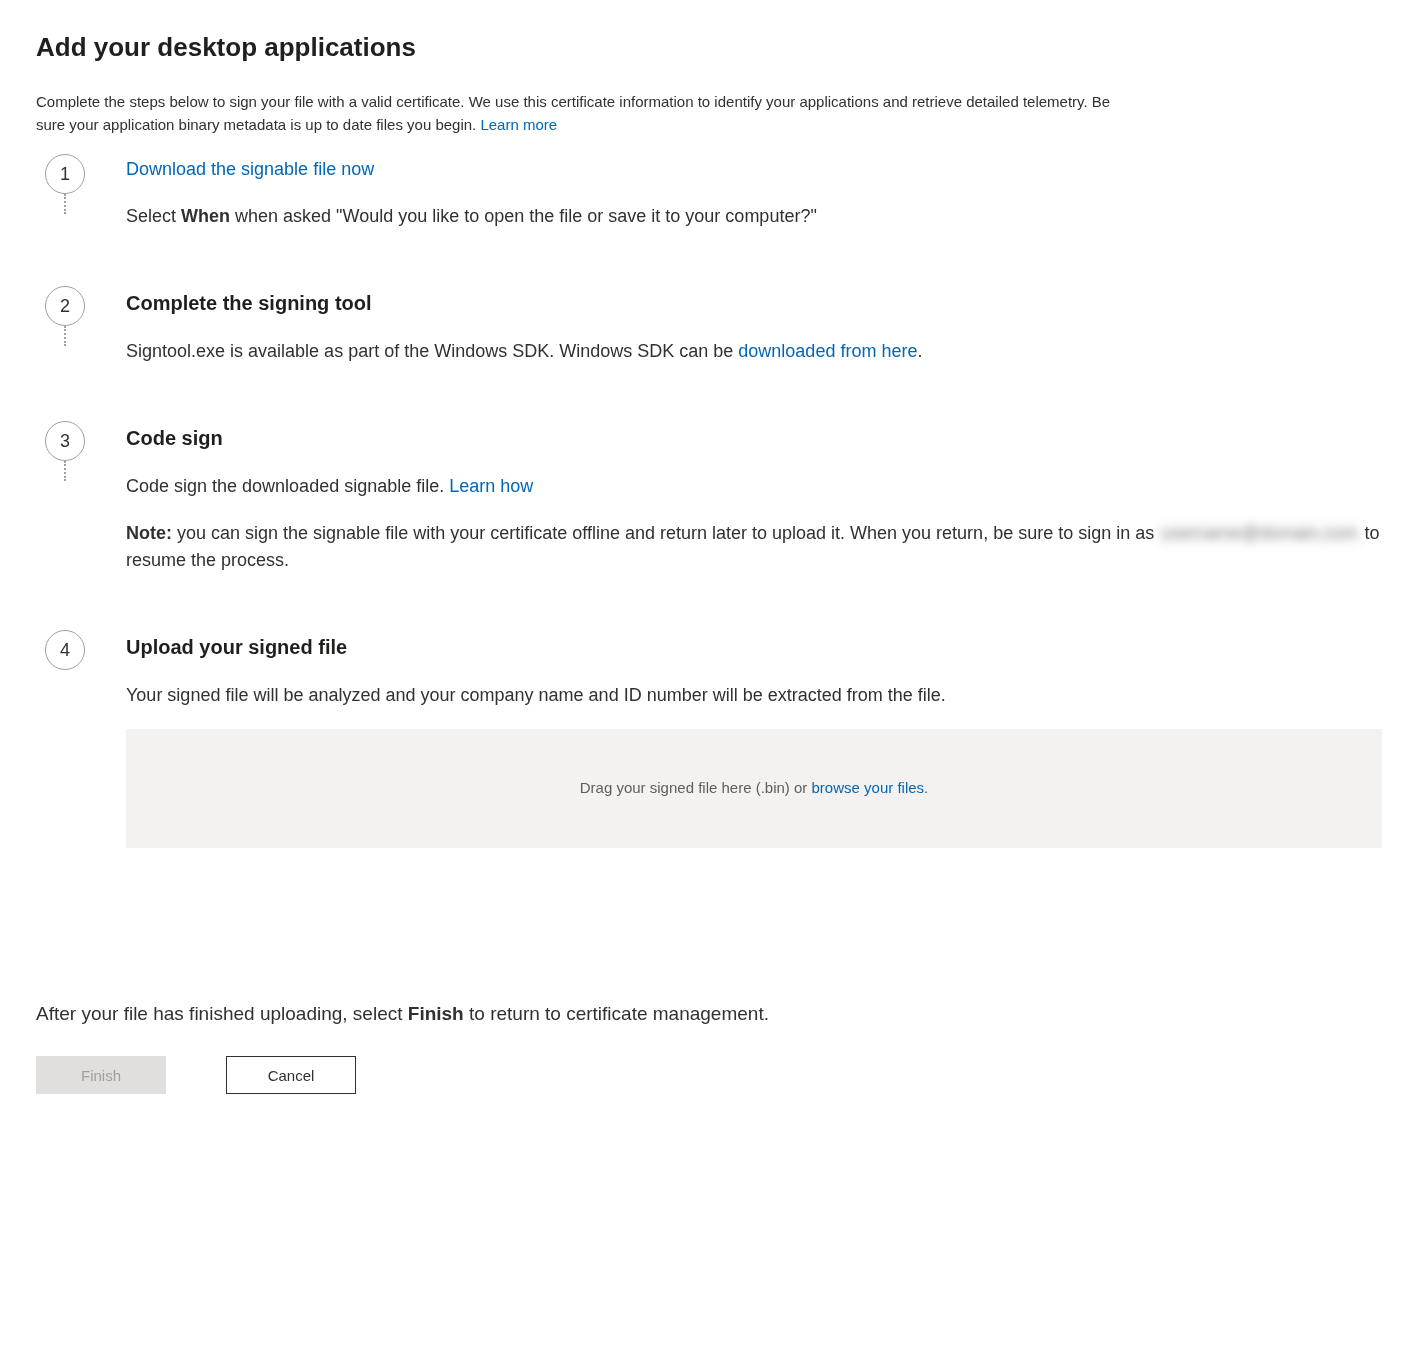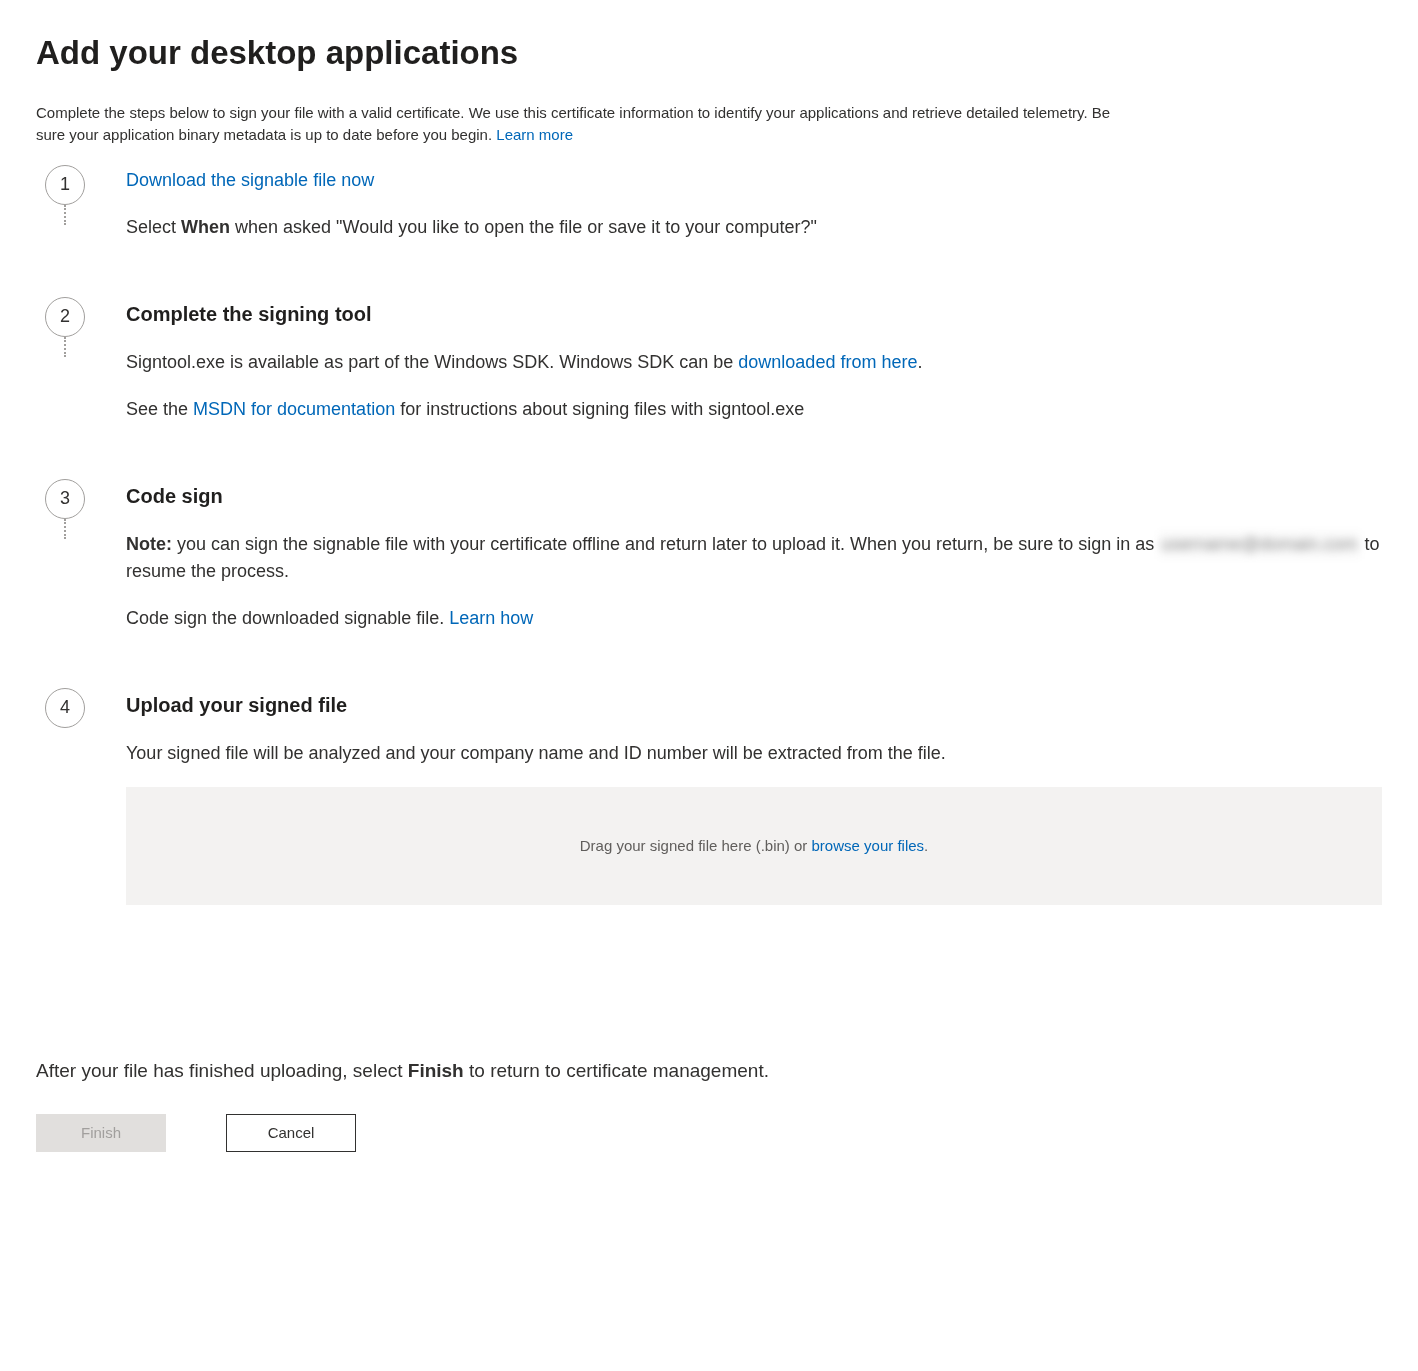--- a/index.html
+++ b/index.html
@@ -10,21 +10,21 @@
     body {
       font-family: "Segoe UI", -apple-system, BlinkMacSystemFont, sans-serif;
       color: #323130;
       background: #ffffff;
       padding: 28px 36px;
       font-size: 15px;
       line-height: 1.5;
       width: 1418px;
     }
     h1.page-title {
-      font-size: 33px;
+      font-size: 26px;
       font-weight: 700;
       margin-bottom: 24px;
       color: #201f1e;
     }
     p.intro {
       font-size: 15px;
       margin-bottom: 18px;
       max-width: 1100px;
     }
     a.link {
@@ -154,21 +154,21 @@
       color: #323130;
       margin-left: 48px;
     }
   </style>
 </head>
 <body>
 
 <h1 class="page-title">Add your desktop applications</h1>
 
 <p class="intro">
-  <span>Complete the steps below to sign your file with a valid certificate. We use this certificate information to identify your applications and retrieve detailed telemetry. Be sure your application binary metadata is up to date before you begin. </span><a class="link">Learn more</a>
+  <span>Complete the steps below to sign your file with a valid certificate. We use this certificate information to identify your applications and retrieve detailed telemetry. Be sure your application binary metadata is up to date files you begin. </span><a class="link">Learn more</a>
 </p>
 
 <div class="steps">
 
   <div class="step">
     <div class="step-marker-col">
       <div class="step-circle">1</div>
       <div class="step-connector"></div>
     </div>
     <div class="step-body">
@@ -182,38 +182,35 @@
   <div class="step">
     <div class="step-marker-col">
       <div class="step-circle">2</div>
       <div class="step-connector"></div>
     </div>
     <div class="step-body">
       <div class="step-title">Complete the signing tool</div>
       <p>
         <span>Signtool.exe is available as part of the Windows SDK. Windows SDK can be </span><a class="link">downloaded from here</a><span>.</span>
       </p>
-      <p>
-        <span>See the </span><a class="link">MSDN for documentation</a><span> for instructions about signing files with signtool.exe</span>
-      </p>
     </div>
   </div>
 
   <div class="step">
     <div class="step-marker-col">
       <div class="step-circle">3</div>
       <div class="step-connector"></div>
     </div>
     <div class="step-body">
       <div class="step-title">Code sign</div>
       <p>
+        <span>Code sign the downloaded signable file. </span><a class="link">Learn how</a>
+      </p>
+      <p>
         <strong>Note:</strong><span> you can sign the signable file with your certificate offline and return later to upload it. When you return, be sure to sign in as </span><span class="blurred">username@domain.com</span><span> to resume the process.</span>
-      </p>
-      <p>
-        <span>Code sign the downloaded signable file. </span><a class="link">Learn how</a>
       </p>
     </div>
   </div>
 
   <div class="step">
     <div class="step-marker-col">
       <div class="step-circle">4</div>
 
     </div>
     <div class="step-body">

